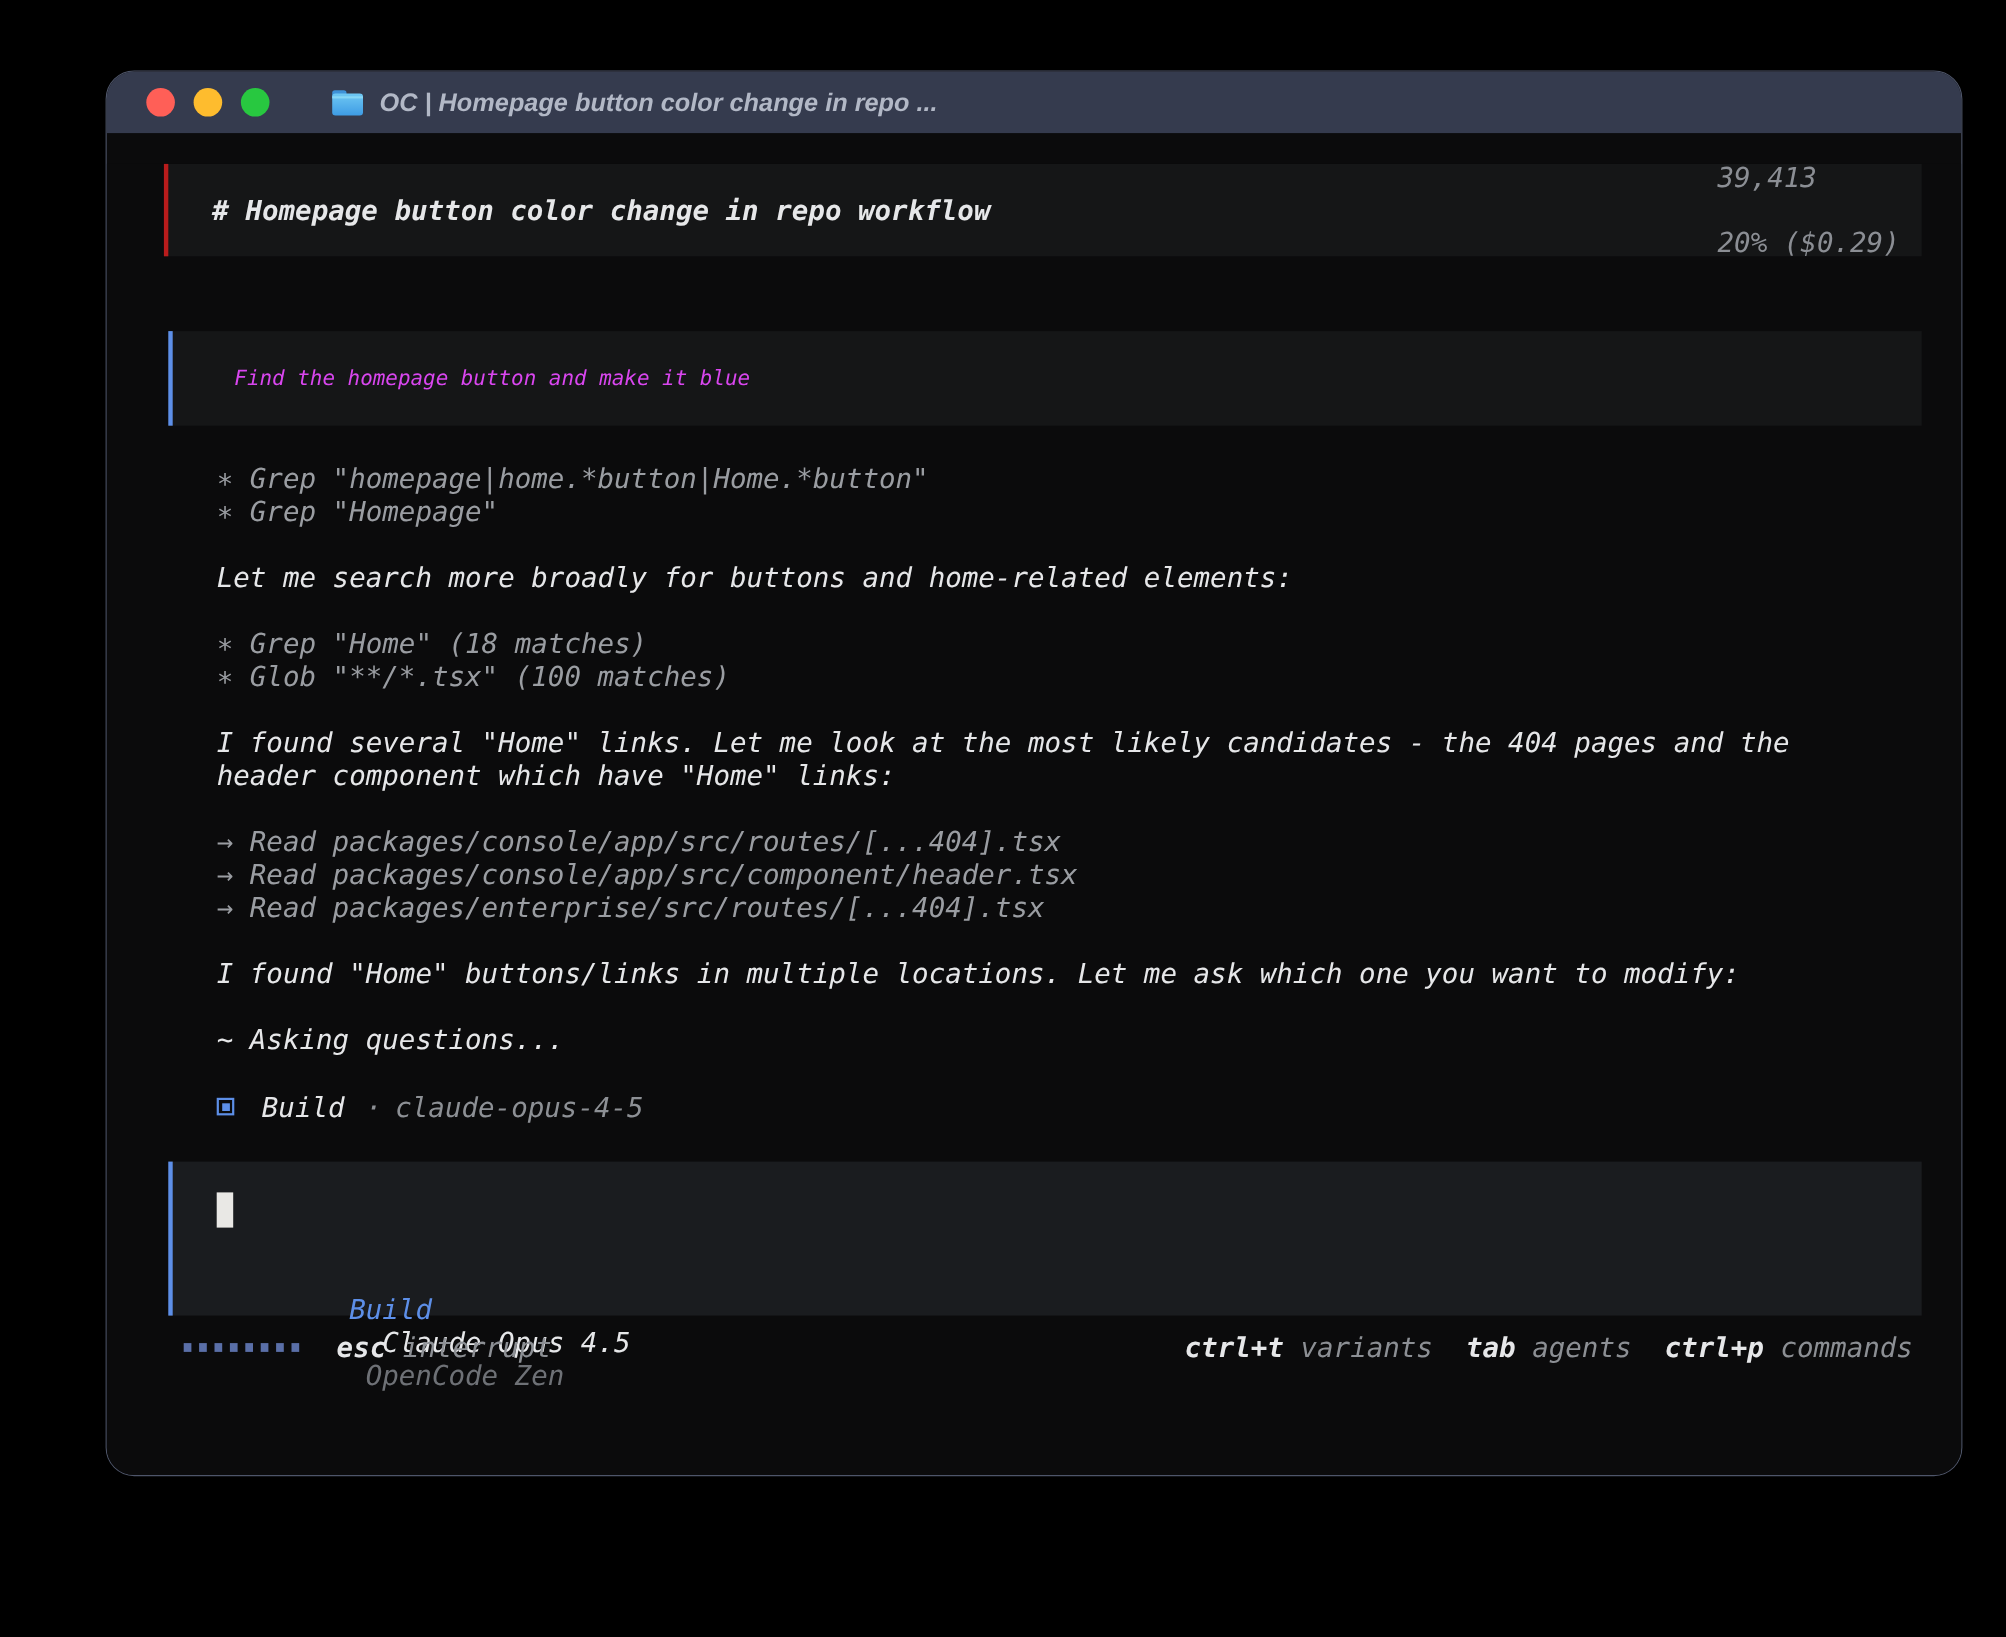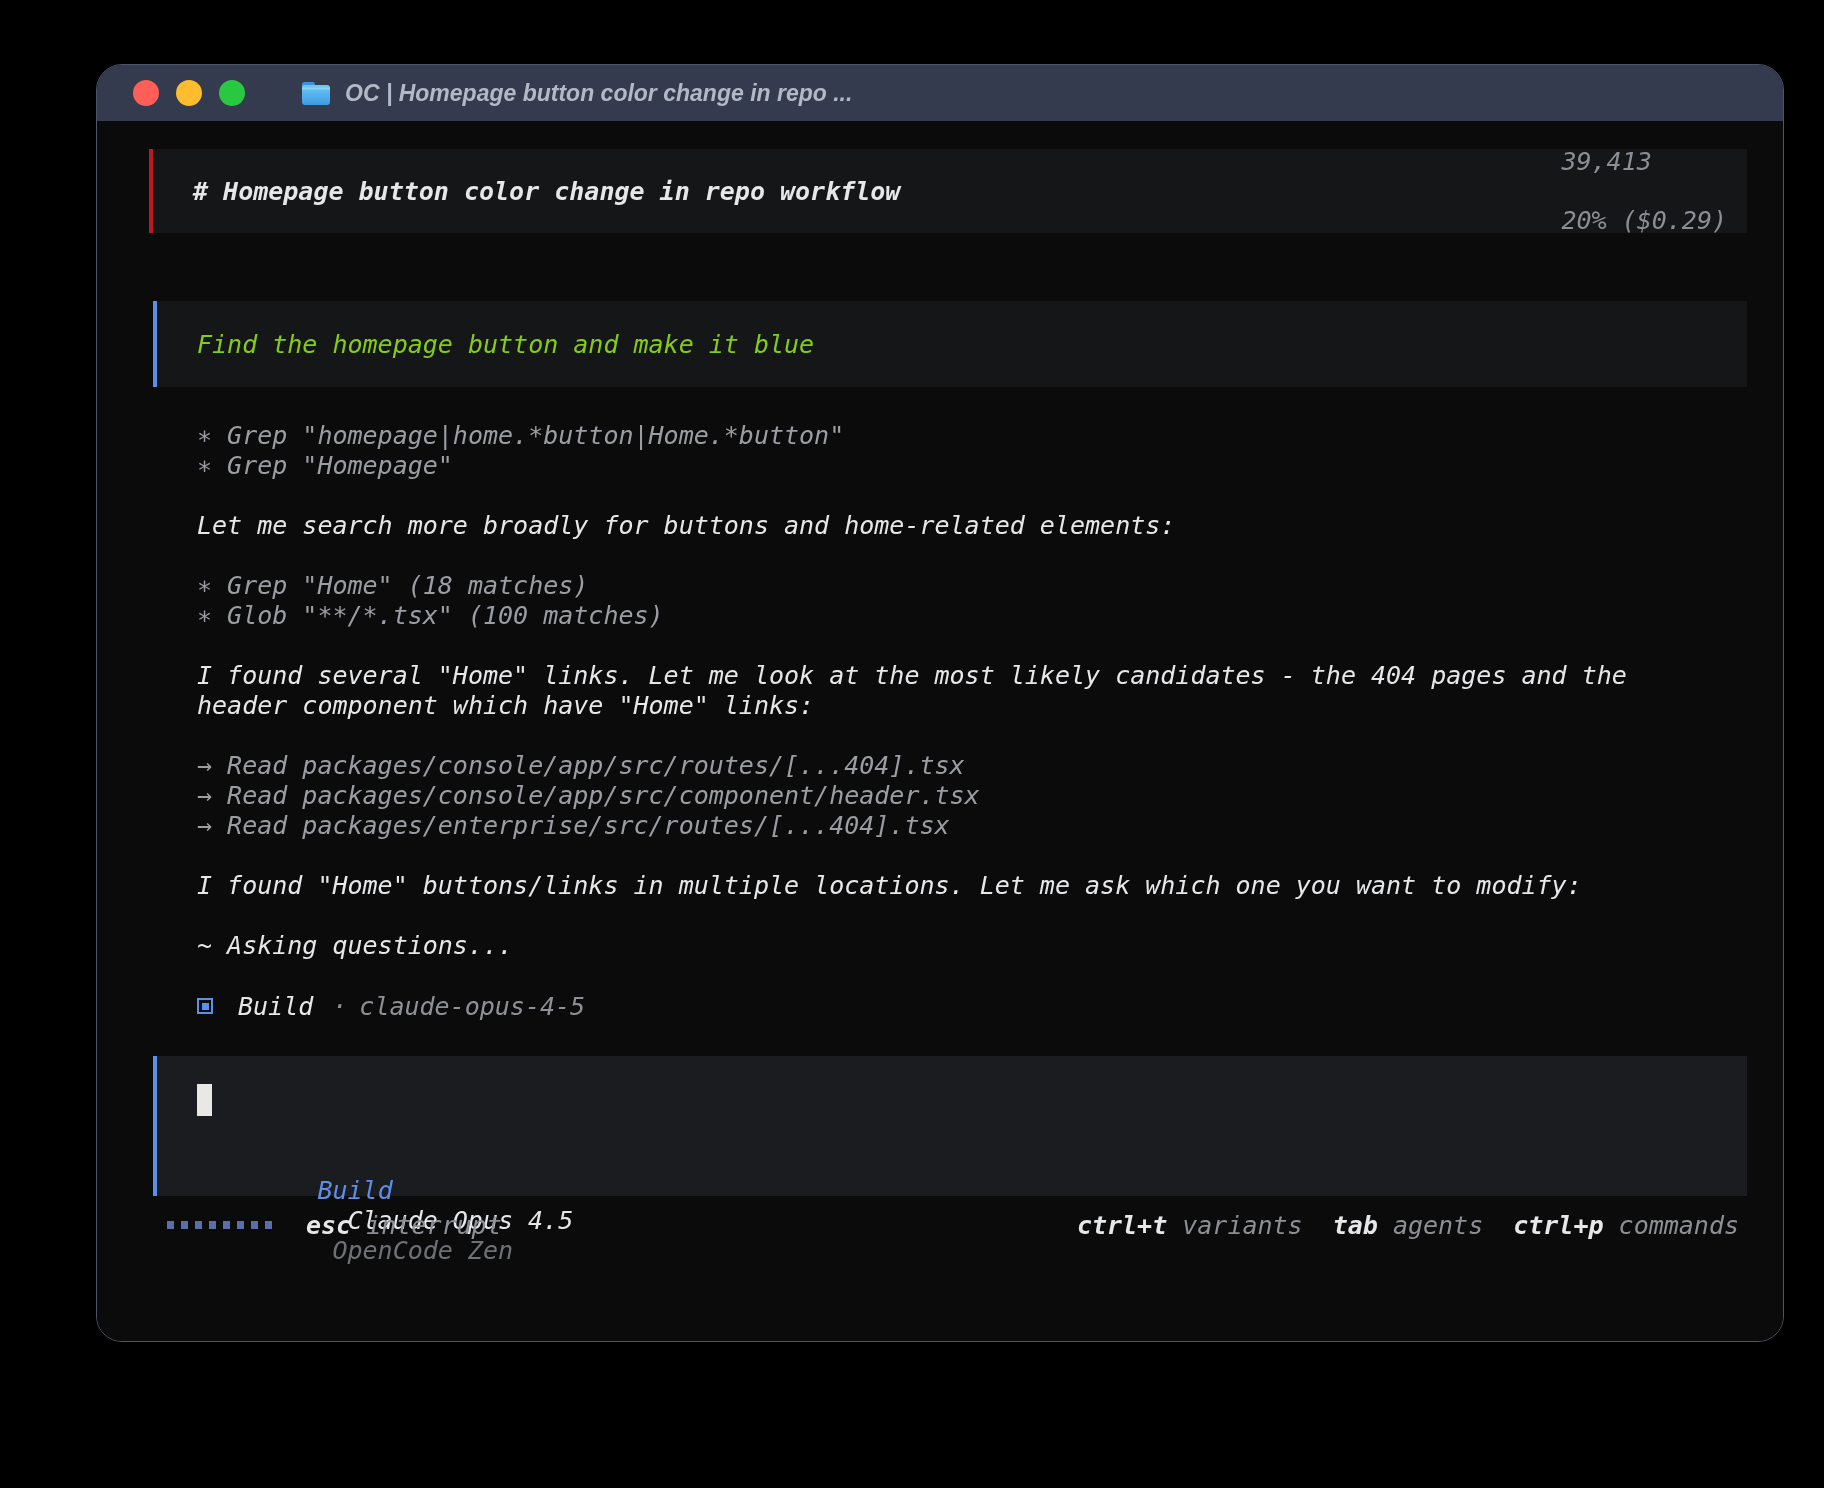--- a/index.html
+++ b/index.html
@@ -45,22 +45,22 @@
     padding: 0 20px 0 40px;
     font-size: 25px; white-space: pre;
   }
   .h-title { font-weight: 700; color: #e6e7e9; }
   .h-stats { display: flex; gap: 30px; color: #8b8e94; flex-direction: column; }
 
   .user-block {
     margin: 68px 36px 0 56px; height: 86px;
     background: #151617; border-left: 4px solid #5d8fe8;
     display: flex; align-items: center;
-    padding-left: 40px;
-    font-size: 25px; color: #84cc16; white-space: pre;
+    padding-left: 56px;
+    font-size: 19px; color: #d946ef; white-space: pre;
   }
 
   #conversation { margin: 34px 36px 0 100px; }
   .para + .para { margin-top: 30px; }
   .line { height: 30px; line-height: 30px; font-size: 25px; white-space: pre; }
   .para.text .line { color: #e6e7e9; }
   .para.tool .line { color: #9a9da2; }
 
   .agent-line {
     margin: 30px 36px 0 100px; height: 30px;

